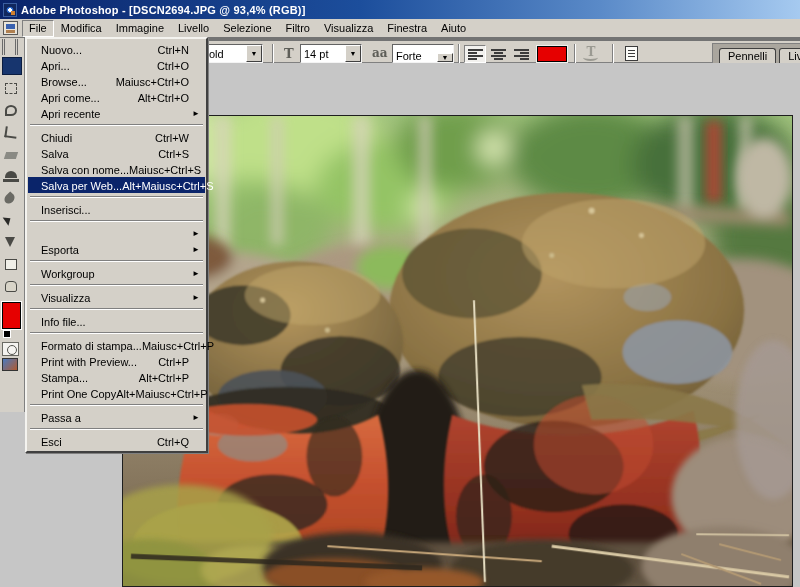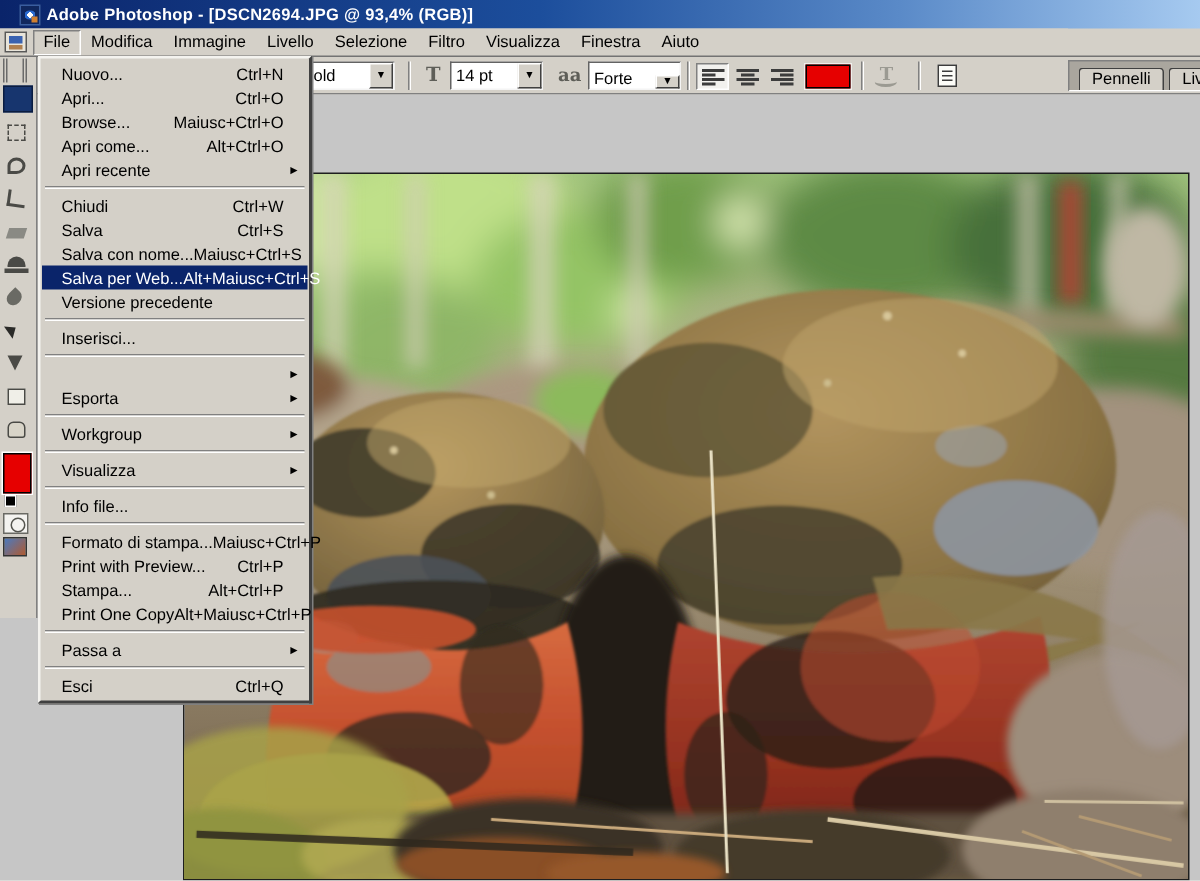--- a/index.html
+++ b/index.html
@@ -3,40 +3,40 @@
 <meta charset="utf-8">
 <style>
   * { box-sizing: border-box; margin: 0; padding: 0; }
   html,body { width:800px; height:587px; overflow:hidden; }
   body { font-family:"Liberation Sans", sans-serif; font-size:11px; color:#000; }
   .window { position:relative; width:800px; height:587px; background:#d4d0c8; overflow:hidden; }
 
   
   .titlebar { position:absolute; left:0; top:0; width:800px; height:19px;
     background:linear-gradient(90deg,#0a246a 0%,#1c4e9c 45%,#5a8ac8 75%,#a6caf0 100%);
-    display:flex; align-items:center; padding-left:13px; color:#fff; font-weight:bold; }
+    display:flex; align-items:center; padding-left:3px; color:#fff; font-weight:bold; }
   .app-icon { width:14px; height:14px; margin-right:4px; background:#10275e; border:1px solid #3a5ea0;
     position:relative; flex:0 0 auto; }
   .app-icon::before { content:""; position:absolute; left:2px; top:3px; width:8px; height:6px;
     background:radial-gradient(circle at 50% 50%, #fff 0 35%, #2a6ad0 36% 70%, #10275e 71%); border-radius:50%; }
   .app-icon::after { content:""; position:absolute; right:1px; bottom:1px; width:4px; height:4px; background:#d08030; }
   .title-text { white-space:nowrap; letter-spacing:0.2px; }
 
   
   .menubar { position:absolute; left:0; top:19px; width:712px; height:18px; background:#d4d0c8;
     display:flex; align-items:center; }
   .doc-icon { width:15px; height:14px; margin:0 4px 0 3px; background:#e8e4da; border:1px solid #585858; position:relative; }
   .doc-icon::before { content:""; position:absolute; left:2px; top:2px; width:9px; height:5px; background:#3a62b0; }
   .doc-icon::after { content:""; position:absolute; left:2px; top:8px; width:9px; height:3px; background:#b08050; }
   .menu-item { padding:2px 7px 3px 7px; cursor:default; }
   .menu-item.active { border:1px solid; border-color:#808080 #ffffff #ffffff #808080; padding:1px 6px 2px 6px; }
 
   
   .optionsbar { position:absolute; left:0; top:37px; width:800px; height:26px; background:#d4d0c8;
-    border-top:1px solid #737373; border-bottom:1px solid #808080; }
+    border-top:4px solid #737373; border-bottom:1px solid #808080; }
   .vsep { position:absolute; top:3px; height:19px; width:2px; border-left:1px solid #808080; border-right:1px solid #fff; }
   .combo { position:absolute; top:3px; height:19px; background:#fff; border:1px solid; border-color:#636363 #f4f4f4 #f4f4f4 #636363; display:flex; align-items:stretch; }
   .combo .val { flex:1; padding:3px 2px 0 3px; overflow:hidden; white-space:nowrap; }
   .combo .arrow-btn { width:16px; background:#d4d0c8; border:1px solid; border-color:#fff #404040 #404040 #fff;
     display:flex; align-items:center; justify-content:center; font-size:7px; color:#000; }
   .opt-icon { position:absolute; top:5px; color:#5e5e58; font-family:"DejaVu Serif", serif; font-weight:bold; }
   .align-btn { position:absolute; top:4px; width:22px; height:18px; background:transparent; border:1px solid transparent; }
   .align-btn.pressed { background:#f2f1ee; border-color:#808080 #fff #fff #808080; }
   .align-glyph { position:absolute; left:3px; top:3px; width:15px; height:11px;
     background-repeat:no-repeat;
@@ -379,23 +379,20 @@
         <span class="sc">Ctrl+S</span>
       </div>
     <div class="fm-item">
         <span class="lbl">Salva con nome...</span>
         <span class="sc">Maiusc+Ctrl+S</span>
       </div>
     <div class="fm-item hl">
         <span class="lbl">Salva per Web...</span>
         <span class="sc">Alt+Maiusc+Ctrl+S</span>
       </div>
-    <div class="fm-item">
-        <span class="lbl">Versione precedente</span>
-      </div>
     <div class="fm-sep"></div>
     <div class="fm-item">
         <span class="lbl">Inserisci...</span>
       </div>
     <div class="fm-sep"></div>
     <div class="fm-item">
         <span class="sub-arrow">►</span>
       </div>
     <div class="fm-item">
         <span class="lbl">Esporta</span>

